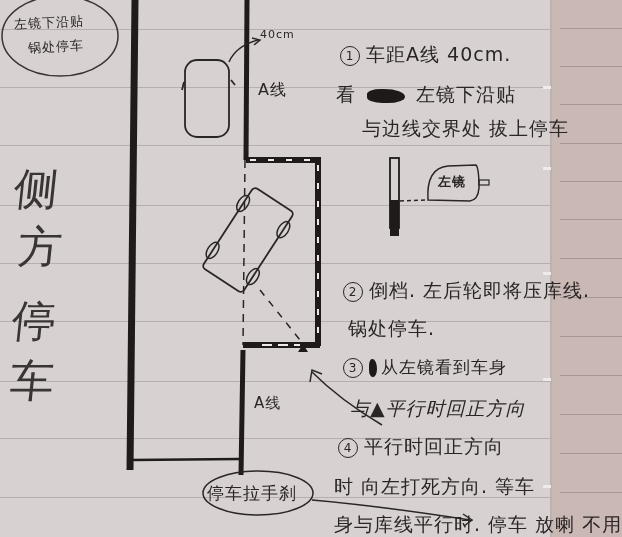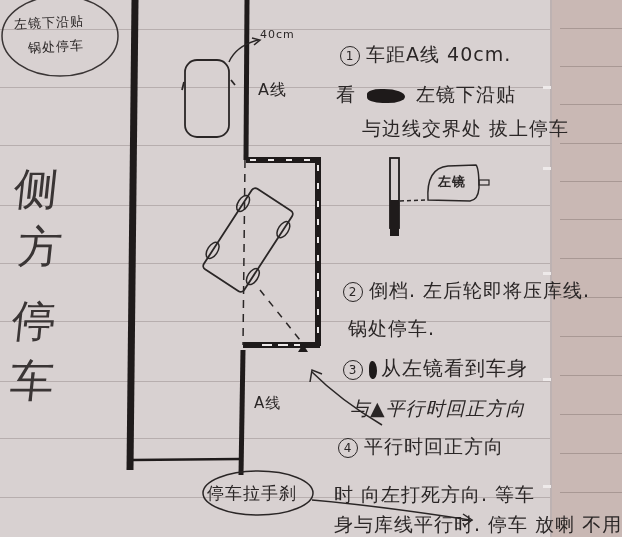--- a/index.html
+++ b/index.html
@@ -163,21 +163,21 @@
   <span>左镜下沿贴</span>
 </div>
 <div class="hw note" style="left:346px; top:116px;margin-left:16px;">与边线交界处 拔上停车</div>
 
 <div class="hw note" style="left:343px; top:278px;">
   <span class="circle-num">2</span><span>倒档. 左后轮即将压库线.</span>
 </div>
 <div class="hw note" style="left:348px; top:316px;">锅处停车.</div>
 
 <div class="hw note" style="left:343px; top:355px;">
-  <span class="circle-num">3</span><span class="blot" style="width:8px;height:18px;margin-right:4px;"></span><span style="font-size:20px;">从左镜看到车身</span>
+  <span class="circle-num">3</span><span class="blot" style="width:8px;height:18px;margin-right:4px;"></span><span style="font-size:17px;">从左镜看到车身</span>
 </div>
 <div class="hw note" style="left:350px; top:396px;font-style:italic;">与▲平行时回正方向</div>
 
 <div class="hw note" style="left:338px; top:434px;">
   <span class="circle-num">4</span><span>平行时回正方向</span>
 </div>
-<div class="hw note" style="left:334px; top:474px;margin-top:8px;">时 向左打死方向. 等车</div>
+<div class="hw note" style="left:334px; top:474px;">时 向左打死方向. 等车</div>
 <div class="hw note" style="left:334px; top:512px;">身与库线平行时. 停车 放喇 不用回</div>
 
 </body></html>

